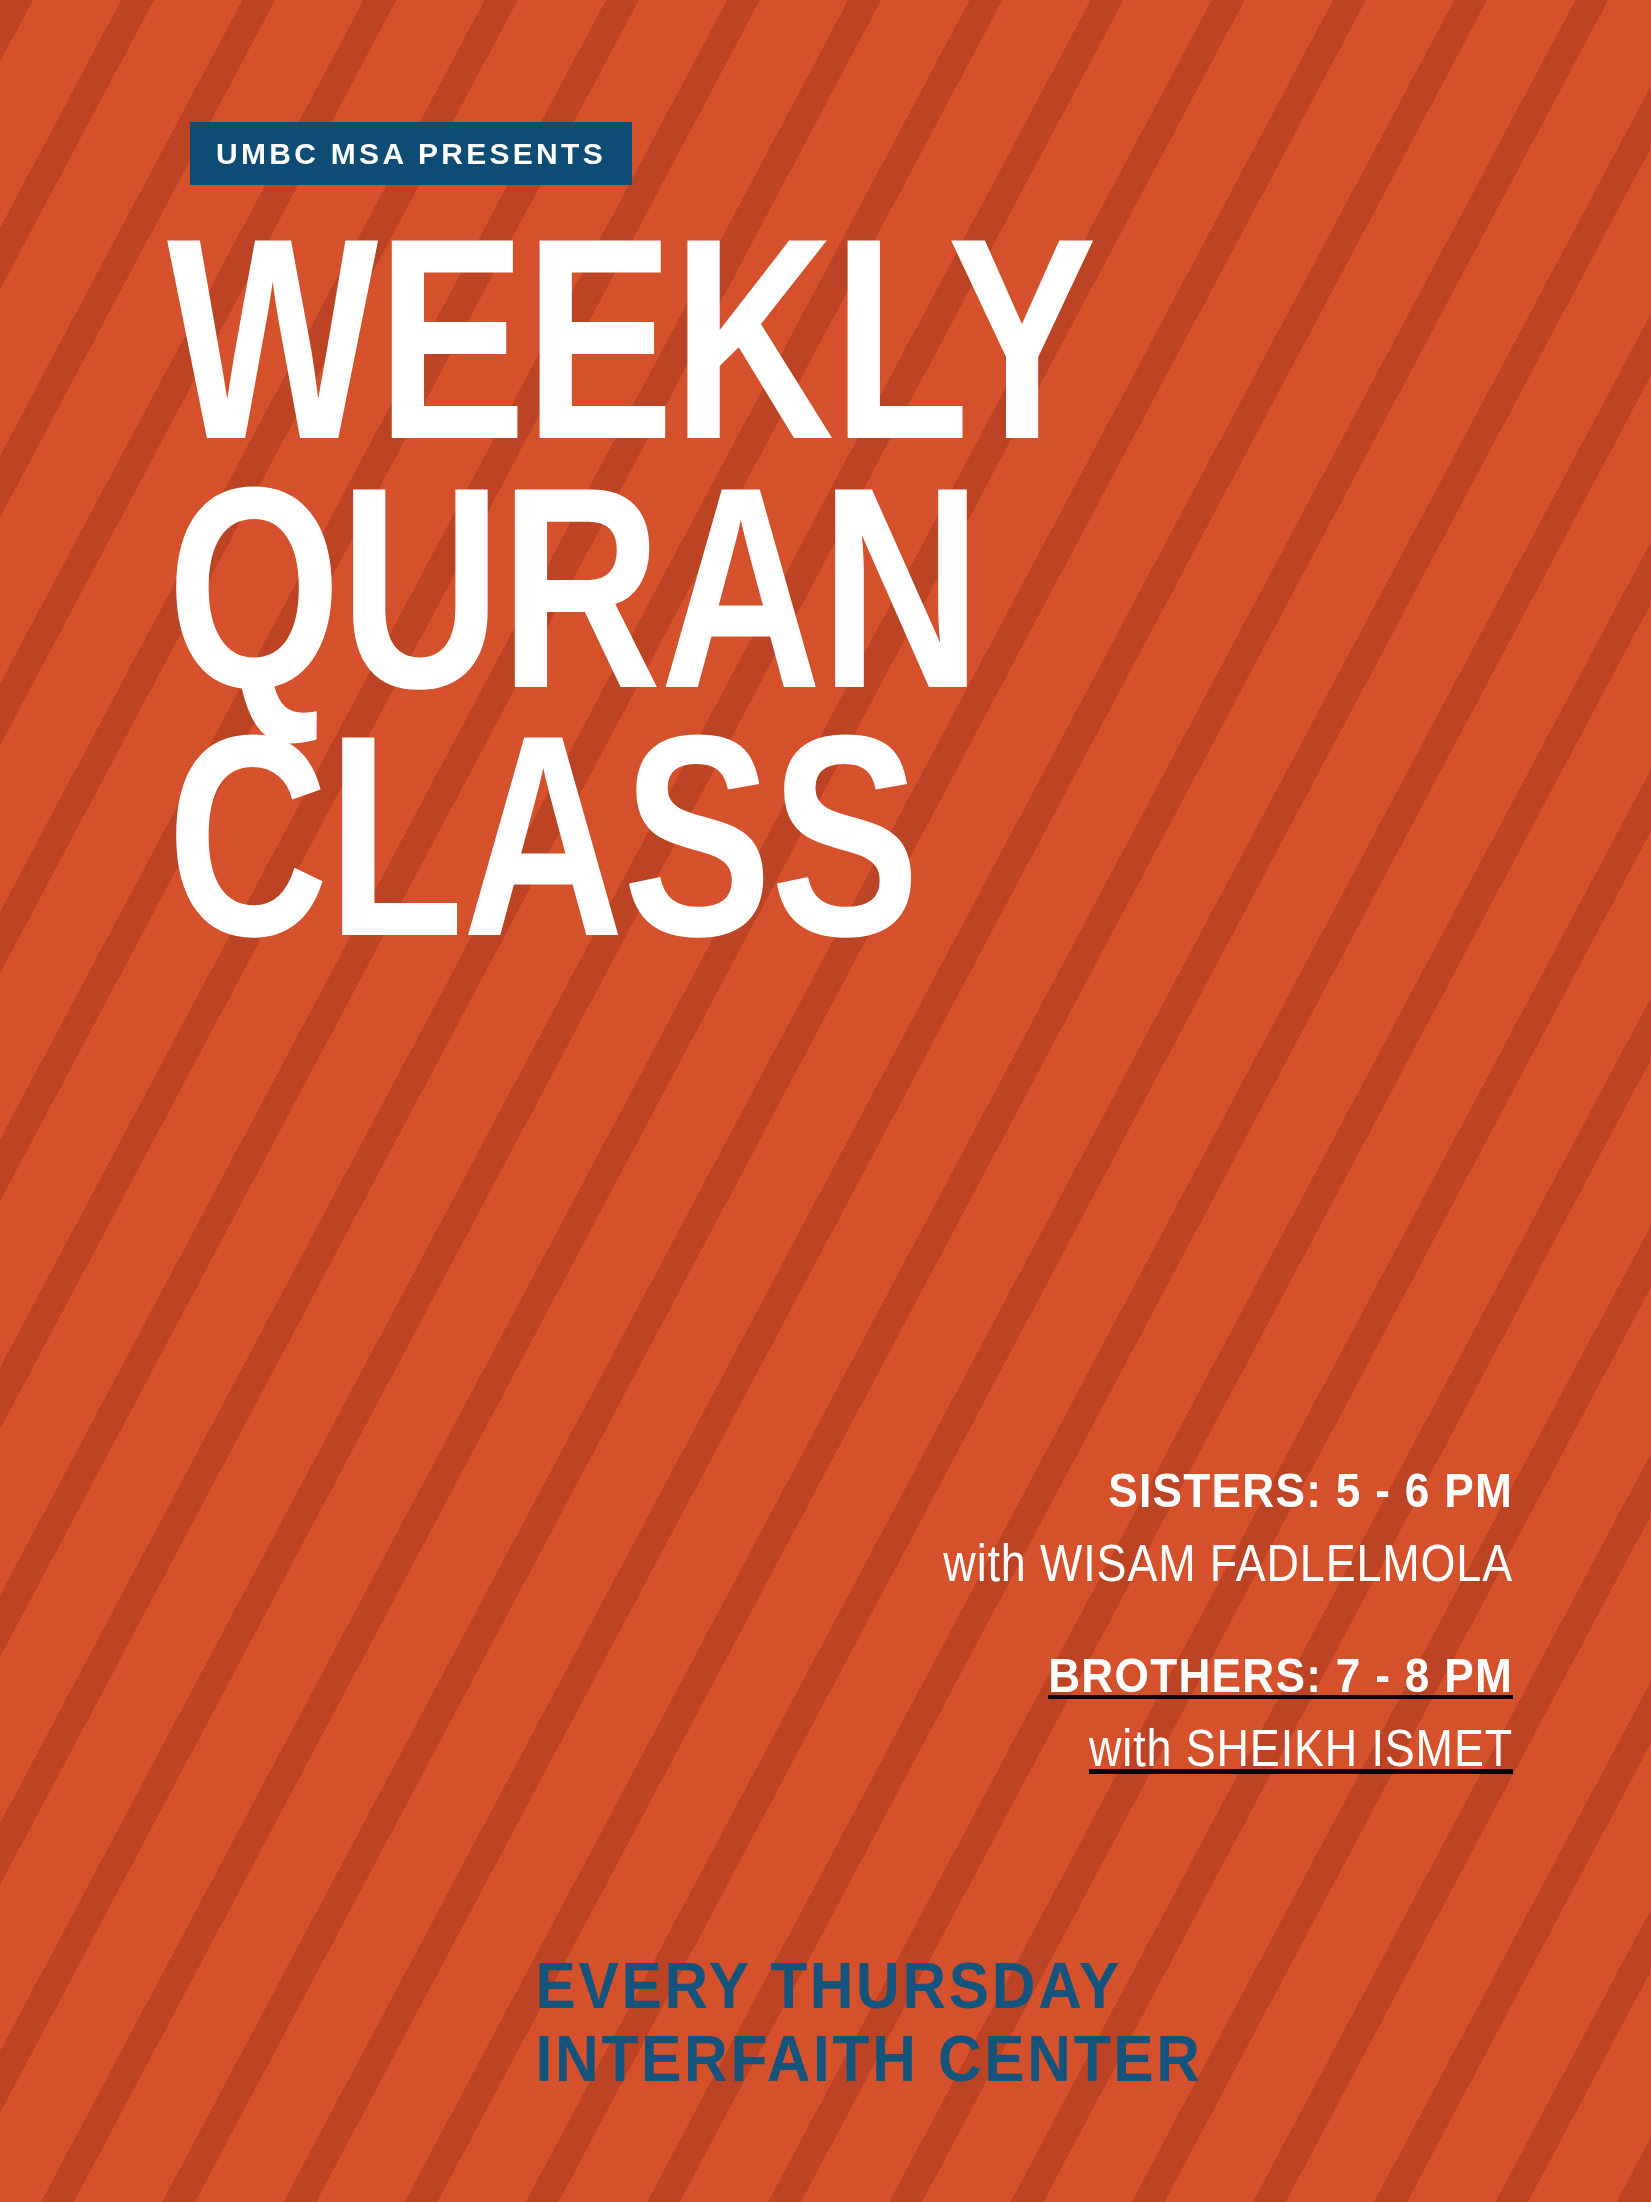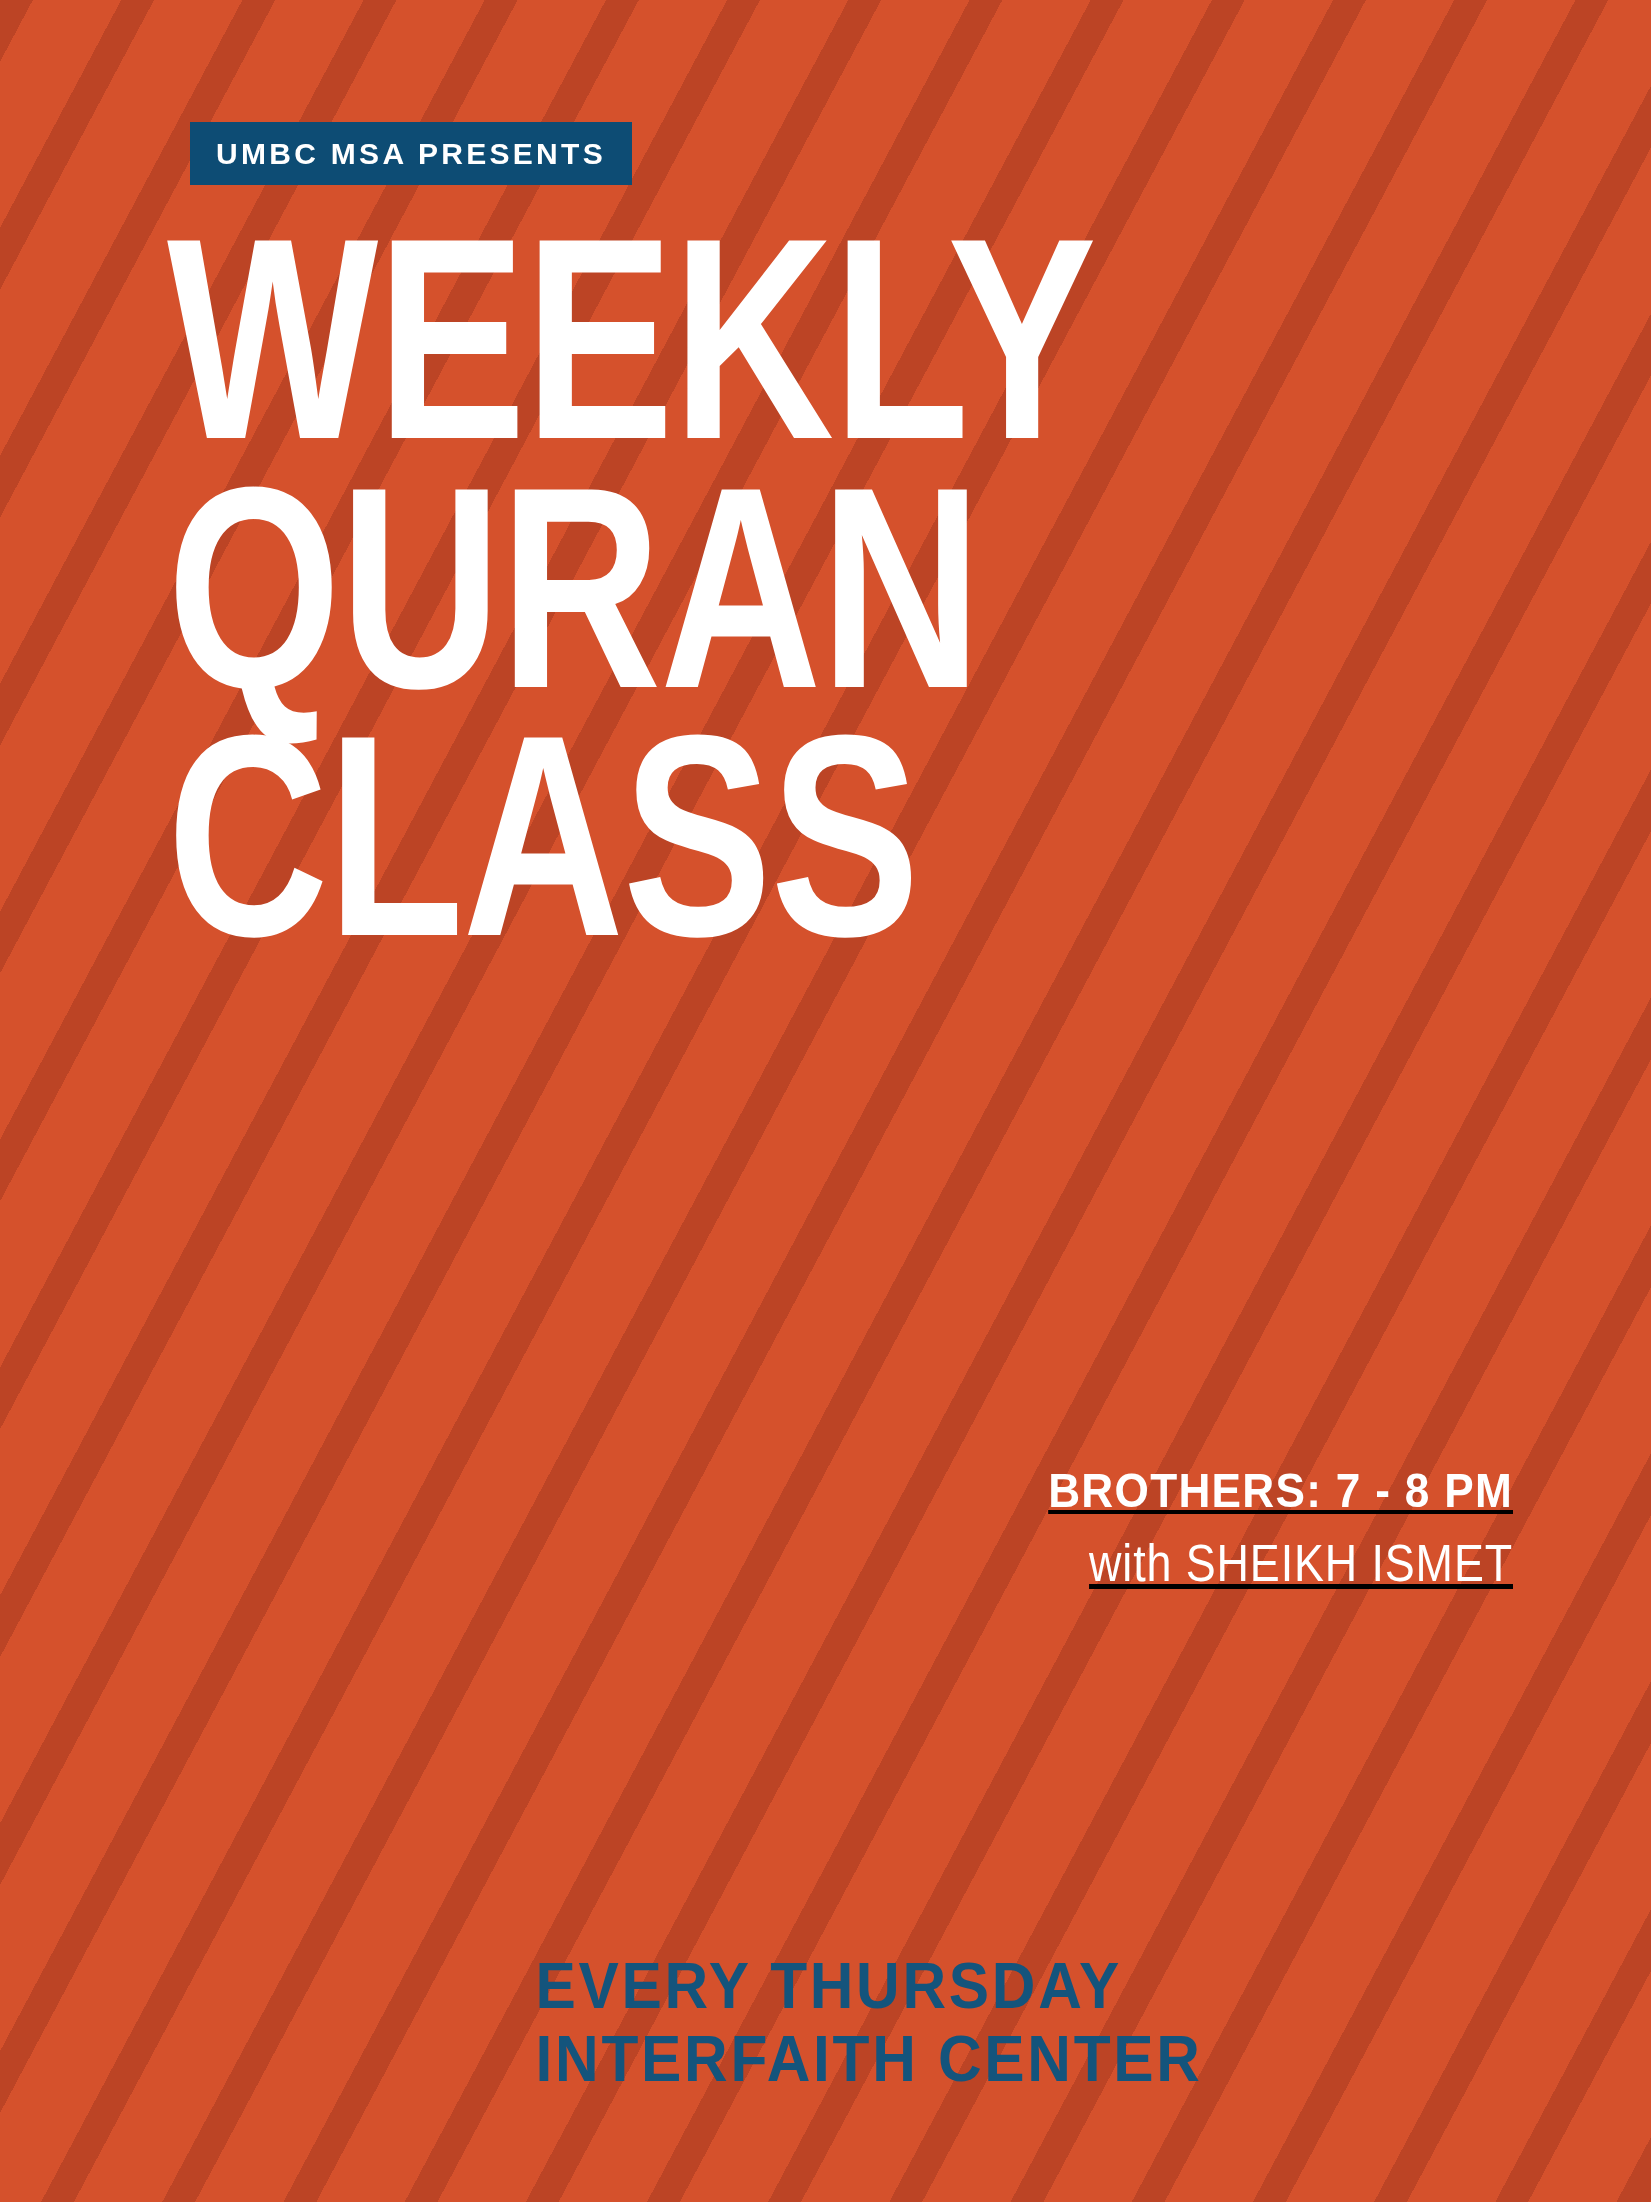--- a/index.html
+++ b/index.html
@@ -143,20 +143,24 @@
   </div>
 
   <div class="headline">
     <div class="headline-line l1">WEEKLY</div>
     <div class="headline-line l2">QURAN</div>
     <div class="headline-line l3">CLASS</div>
   </div>
 
   <div class="schedule">
 
+    <div class="sched-group">
+      <div class="sched-title">SISTERS: 5 - 6 PM</div>
+      <div class="sched-sub">with WISAM FADLELMOLA</div>
+    </div>
 
     <div class="sched-group">
       <div class="sched-title">BROTHERS: 7 - 8 PM</div>
       <div class="sched-sub">with SHEIKH ISMET</div>
     </div>
 
   </div>
 
   <div class="footer">
     <div class="footer-line">EVERY THURSDAY</div>

